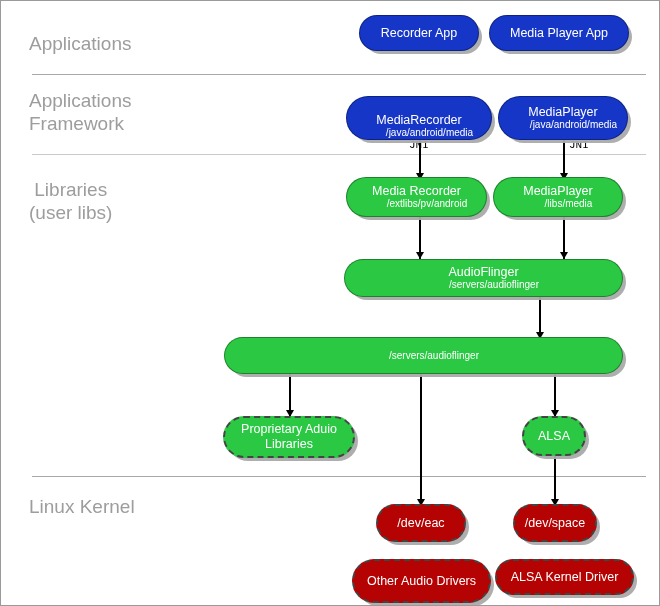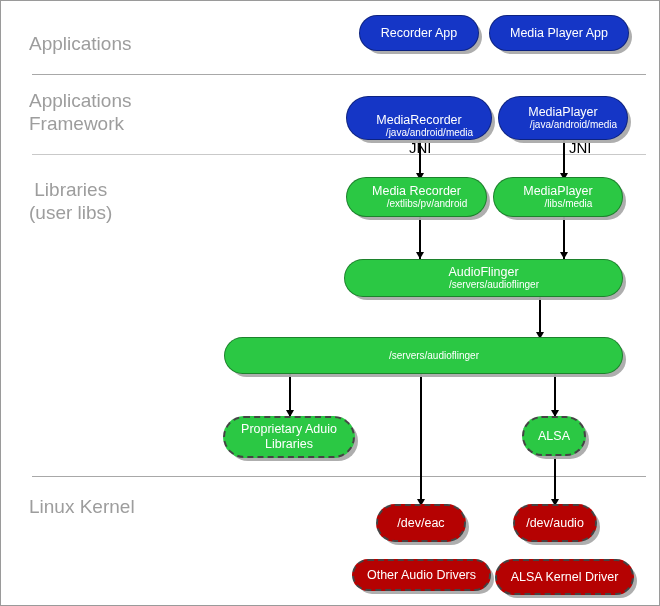--- a/index.html
+++ b/index.html
@@ -45,23 +45,23 @@
   .arrowhead {
     position: absolute;
     width: 0;
     height: 0;
     border-left: 4px solid transparent;
     border-right: 4px solid transparent;
     border-top: 7px solid #000000;
   }
   .jni-label {
     position: absolute;
-    font-size: 15px;
+    font-size: 11px;
     color: #000000;
-    font-family: Liberation Sans, sans-serif;
+    font-family: Liberation Mono, monospace;
     white-space: nowrap;
   }
 
   
   .node {
     position: absolute;
     box-sizing: border-box;
     border-radius: 999px;
     display: flex;
     flex-direction: column;
@@ -182,24 +182,24 @@
 
   <div class="node green dashed" style="left:521px; top:415px; width:64px; height:40px;">
     <span class="title">ALSA</span>
   </div>
 
   <div class="node red dashed" style="left:375px; top:503px; width:90px; height:38px;">
     <span class="title">/dev/eac</span>
   </div>
 
   <div class="node red dashed" style="left:512px; top:503px; width:84px; height:38px;">
-    <span class="title">/dev/audio</span>
-  </div>
-
-  <div class="node red dashed" style="left:351px; top:558px; width:139px; height:32px;">
+    <span class="title">/dev/space</span>
+  </div>
+
+  <div class="node red dashed" style="left:351px; top:558px; width:139px; height:44px;">
     <span class="title">Other Audio Drivers</span>
   </div>
 
   <div class="node red dashed" style="left:494px; top:558px; width:139px; height:36px;">
     <span class="title">ALSA Kernel Driver</span>
   </div>
 
 </div>
 
 </body></html>

